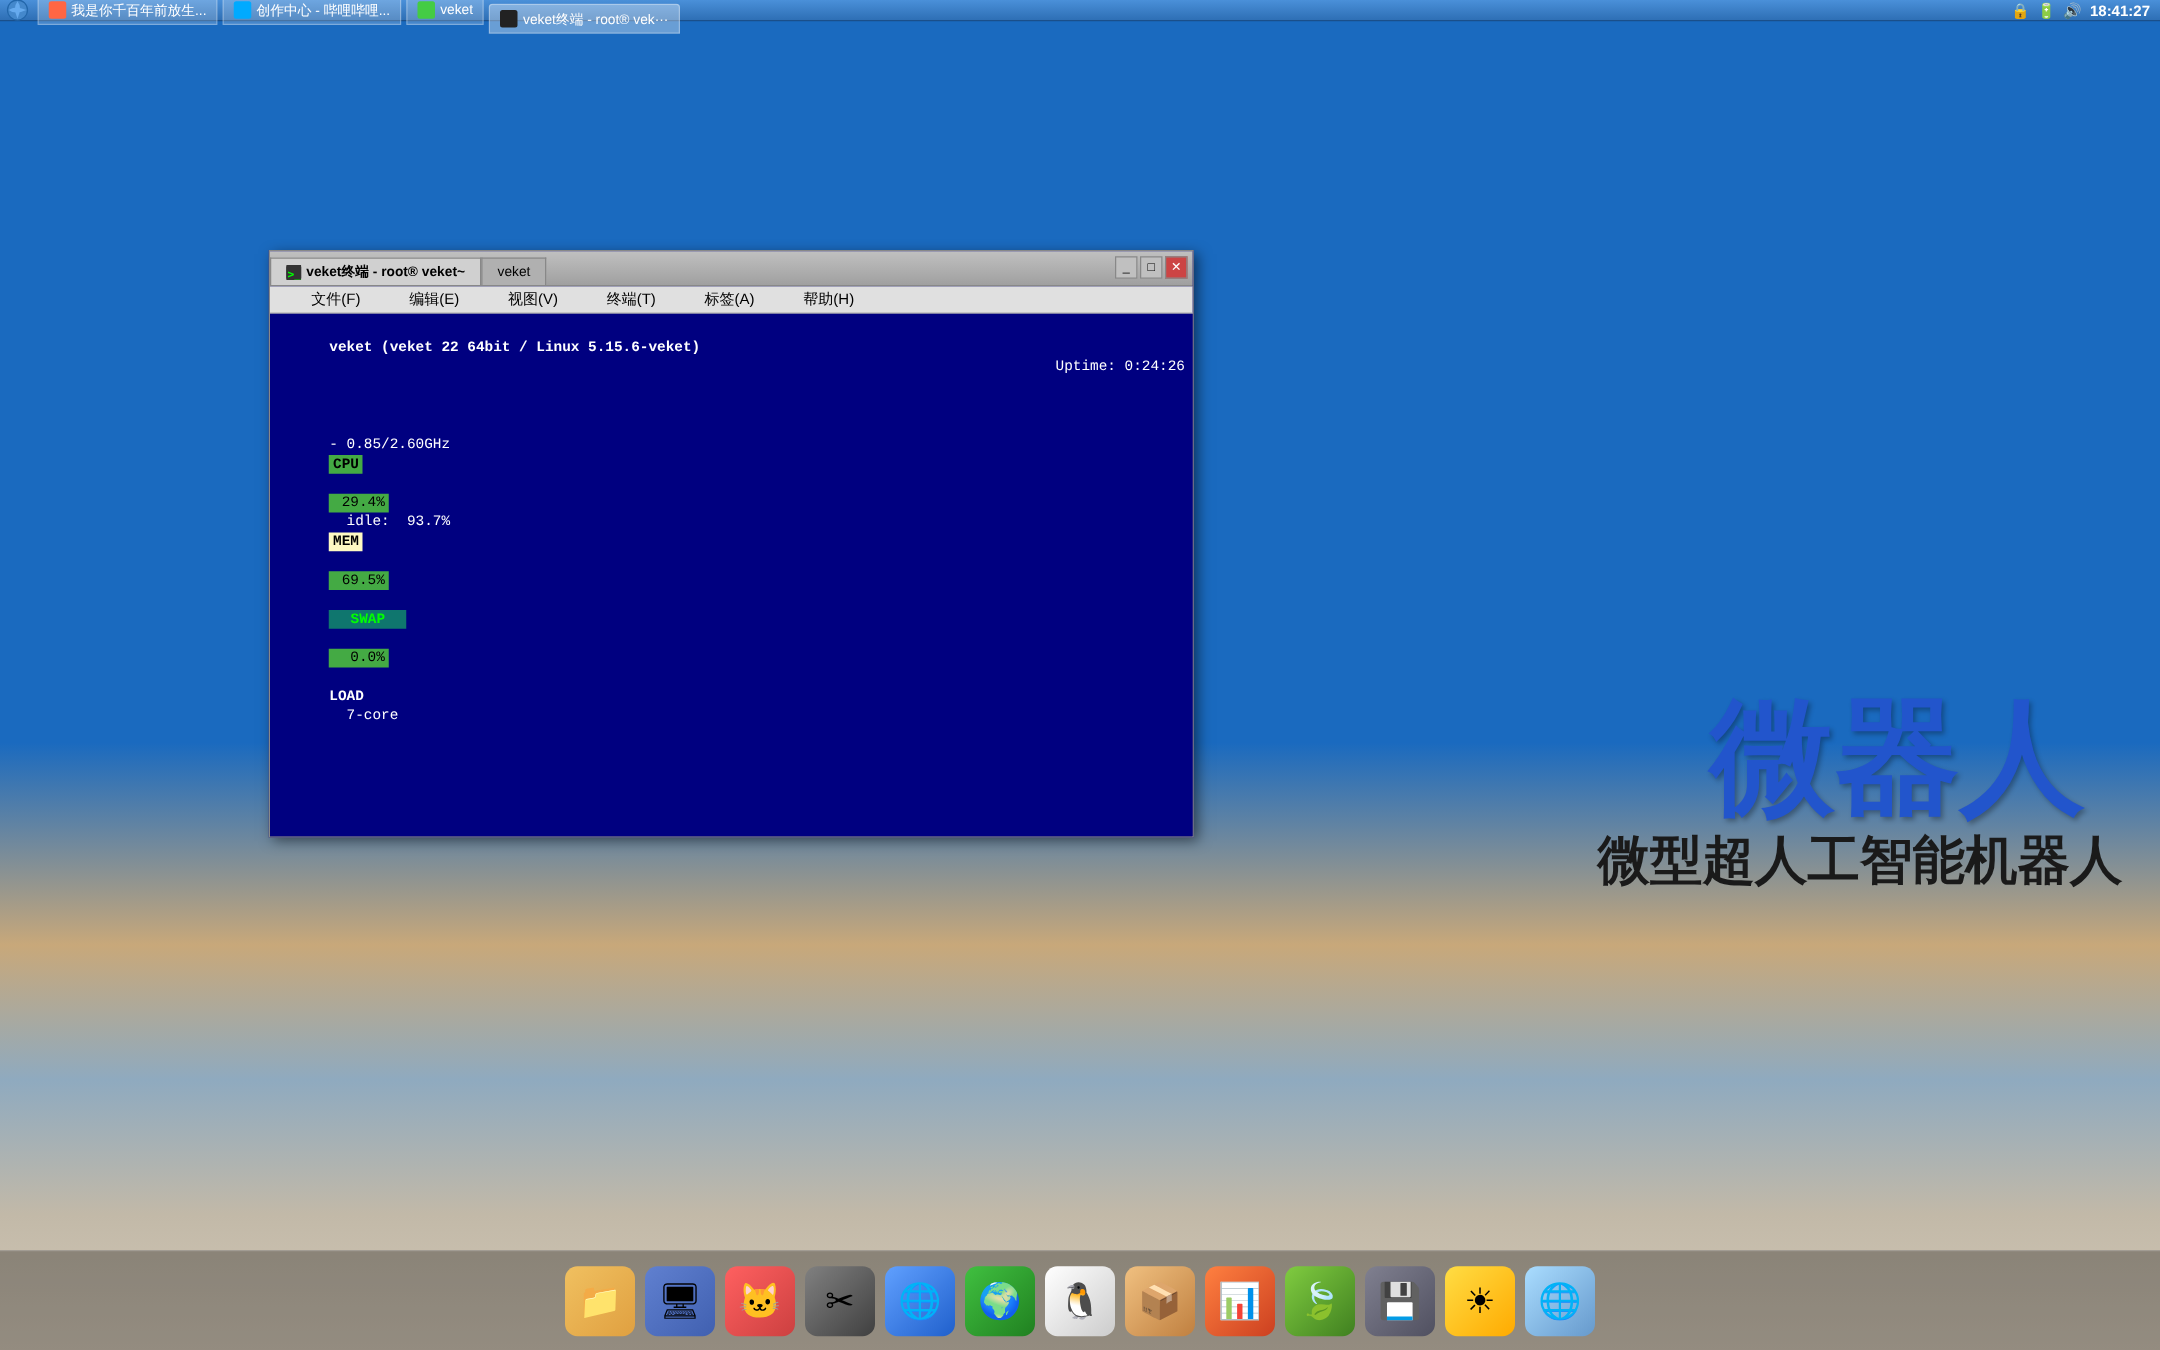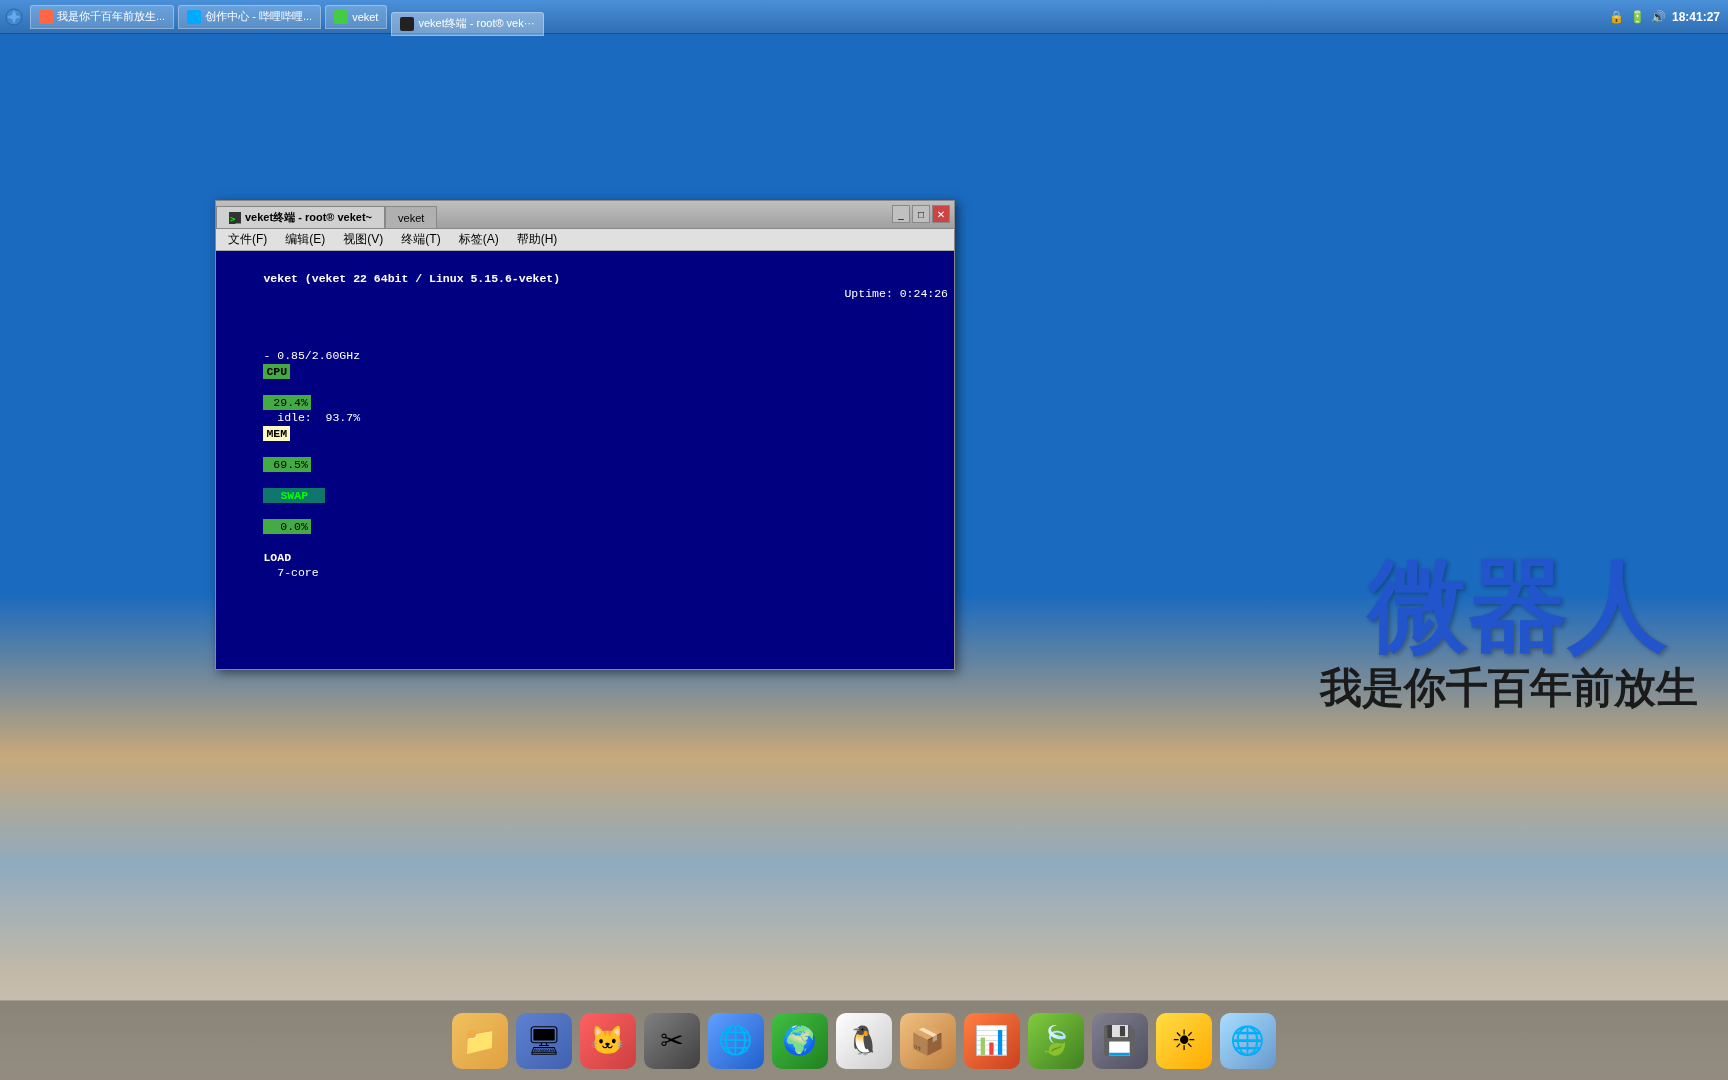--- a/index.html
+++ b/index.html
@@ -18,24 +18,24 @@
       height: 100%;
       position: absolute;
       top: 0; left: 0;
       background: linear-gradient(180deg, #1a6abf 0%, #1a6abf 55%, #c8a87a 70%, #8faabf 80%, #c2b9a8 90%, #d4c9b8 100%);
     }
 
     
     .taskbar {
       position: absolute;
       top: 0; left: 0; right: 0;
-      height: 34px;
+      height: 17px;
       background: linear-gradient(180deg, #4a90d9 0%, #2e6fb5 100%);
       display: flex;
-      align-items: center;
+      align-items: flex-end;
       z-index: 100;
       border-bottom: 1px solid #1a4f8a;
     }
 
     .taskbar-left {
       display: flex;
       align-items: center;
       flex: 1;
       height: 100%;
     }
@@ -237,20 +237,21 @@
       border-bottom: 1px solid #aaa;
       padding: 0 4px;
       gap: 2px;
     }
 
     .terminal-menu-item {
       padding: 13px 8px;
       font-size: 12px;
       cursor: pointer;
       color: #000;
+      margin-left: 21px;
     }
 
     
     .terminal-content {
       flex: 1;
       background: #000080;
       color: #00ff00;
       font-family: 'Courier New', monospace;
       font-size: 11.5px;
       padding: 4px 6px;
@@ -427,21 +428,21 @@
       <span class="t-white">    </span>
       <span class="load-header">LOAD</span>
       <span class="t-white">  7-core</span>
     </span>
 
 
   </div>
 </div>
 
 <div class="desktop-title">微器人</div>
-<div class="desktop-subtitle">我是你千百年前放生</div>
+<div class="desktop-subtitle">微型超人工智能机器人</div>
 
 <div class="dock">
   <div class="dock-icon di-folder">📁</div>
   <div class="dock-icon di-monitor">🖥</div>
   <div class="dock-icon di-cat">🐱</div>
   <div class="dock-icon di-tool">✂</div>
   <div class="dock-icon di-globe">🌐</div>
   <div class="dock-icon di-globe2">🌍</div>
   <div class="dock-icon di-penguin">🐧</div>
   <div class="dock-icon di-pkg">📦</div>

